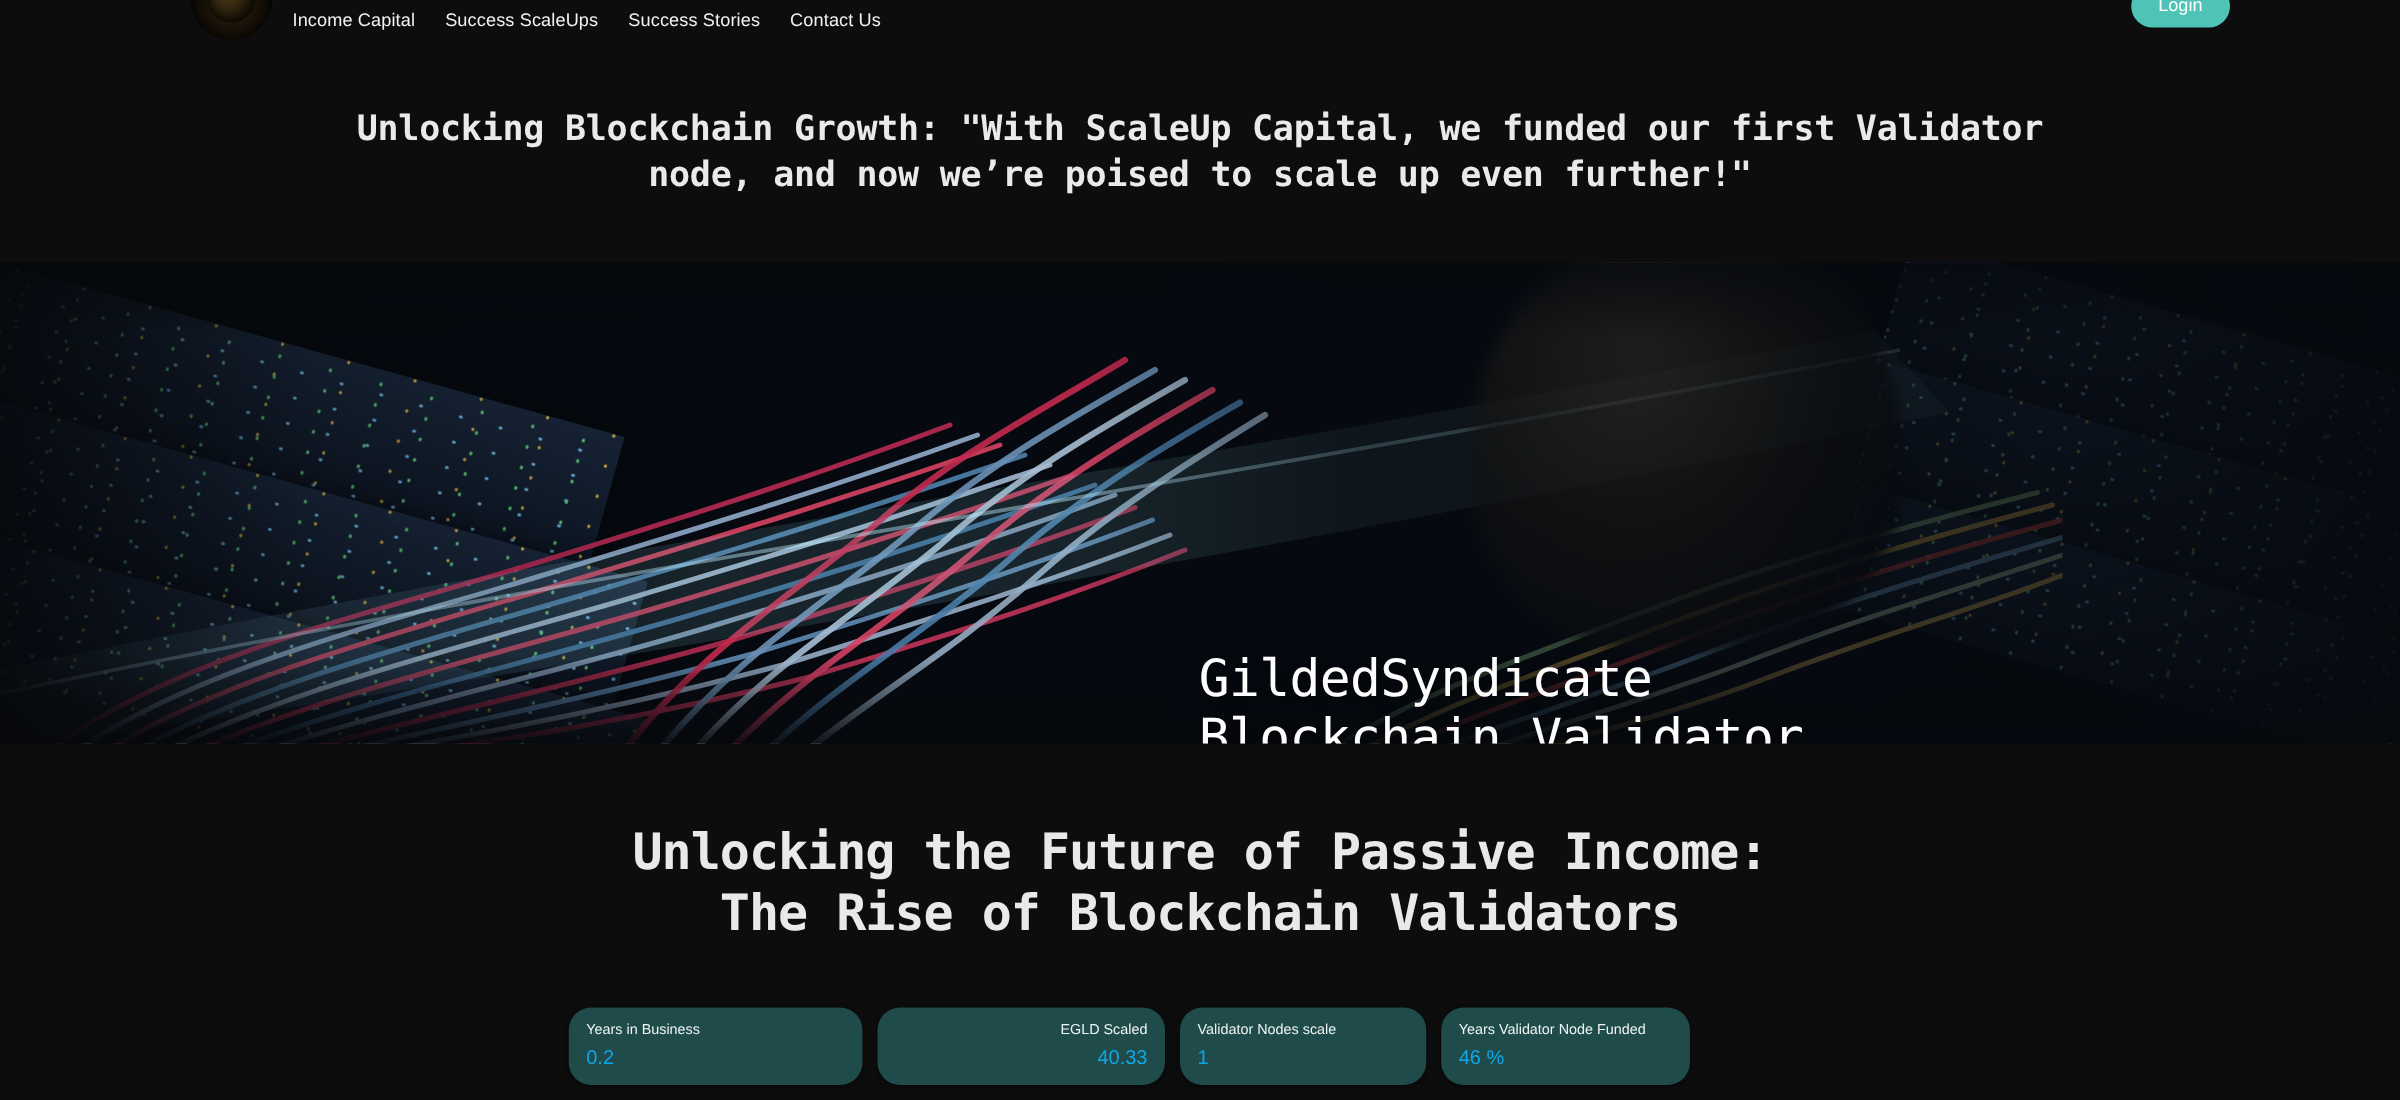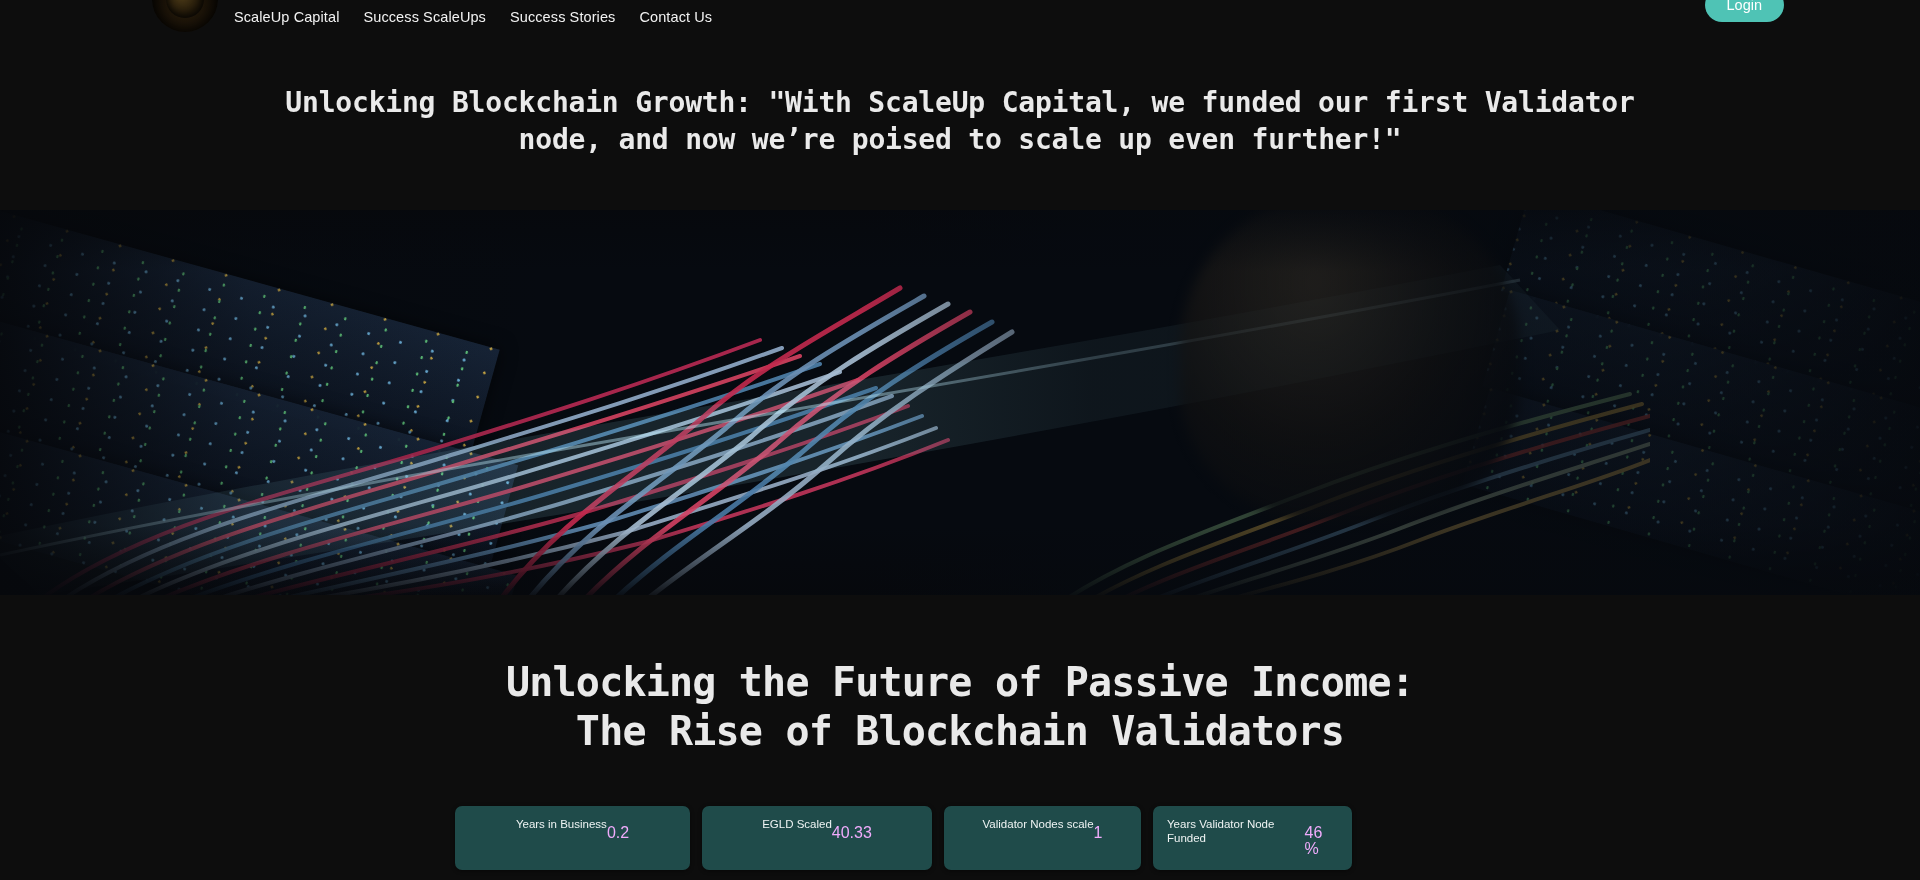--- a/index.html
+++ b/index.html
@@ -142,44 +142,44 @@
     font-size:40px; line-height:1.22;
     color:#e9e9e9;
     letter-spacing:-0.8px;
   }
   .stats-row{
     position:absolute; top:211px; left:455px;
     display:flex; gap:12px; align-items:stretch;
   }
   .stat-card{
     background:#1f4b4a;
-    border-radius:7px;
+    border-radius:18px;
     padding:12px 14px 13px;
     box-shadow:0 1px 4px rgba(0,0,0,.45);
-    display:flex; flex-direction:row; justify-content:center;
+    display:flex; flex-direction:column; justify-content:center;
   }
   .stat-card.c0{ width:235px; }
   .stat-card.c1{ width:230px;text-align:right; }
   .stat-card.c2{ width:197px; }
   .stat-card.c3{ width:199px; }
   .stat-label{ font-size:11.5px; color:#eef3f3; line-height:1.2; }
-  .stat-value{ font-size:16px; color:#f0abfc; margin-top:7px; line-height:1; }
+  .stat-value{ font-size:16px; color:#0ea5e9; margin-top:7px; line-height:1; }
 </style>
 </head>
 <body>
 
 <div class="navbar">
   <div class="logo-wrap">
     <div class="logo-emblem">
       <div class="logo-inner"></div>
     </div>
   </div>
 
   <nav class="nav-links">
-    <span class="nav-link">ScaleUp Capital</span>
+    <span class="nav-link">Income Capital</span>
     <span class="nav-link">Success ScaleUps</span>
     <span class="nav-link">Success Stories</span>
     <span class="nav-link">Contact Us</span>
   </nav>
 
   <button class="login-btn">Login</button>
 </div>
 
 <div class="quote-band">
   <div class="quote-text">Unlocking Blockchain Growth: "With ScaleUp Capital, we funded our first Validator node, and now we’re poised to scale up even further!"</div>
@@ -251,20 +251,27 @@
       <path d="M-20,330 C400,240 900,170 1500,55 L1560,120 C980,240 480,320 40,385 Z" fill="rgba(150,215,235,0.13)"></path>
       <path d="M0,345 C420,255 920,185 1520,70" stroke="rgba(190,235,250,0.45)" stroke-width="3" fill="none"></path>
     </svg>
 
     <div class="dim" style="left:1180px; top:-20px; width:340px; height:330px; border-radius:48% 48% 40% 40%; background:radial-gradient(ellipse at 40% 28%, rgba(126,104,72,.55) 0%, rgba(40,32,22,.65) 48%, rgba(9,11,15,.9) 78%); filter:blur(6px);"></div>
 
     <div class="hero-vignette"></div>
     <div class="hero-text-scrim"></div>
   </div>
 
+  <div class="hero-content">
+    <div class="hero-title">
+      <div>GildedSyndicate</div>
+      <div>Blockchain Validator</div>
+    </div>
+
+  </div>
 </section>
 
 <section class="section2">
   <div class="sec2-title">
     <div>Unlocking the Future of Passive Income:</div>
     <div>The Rise of Blockchain Validators</div>
   </div>
 
   <div class="stats-row">
     <div class="stat-card c0">

